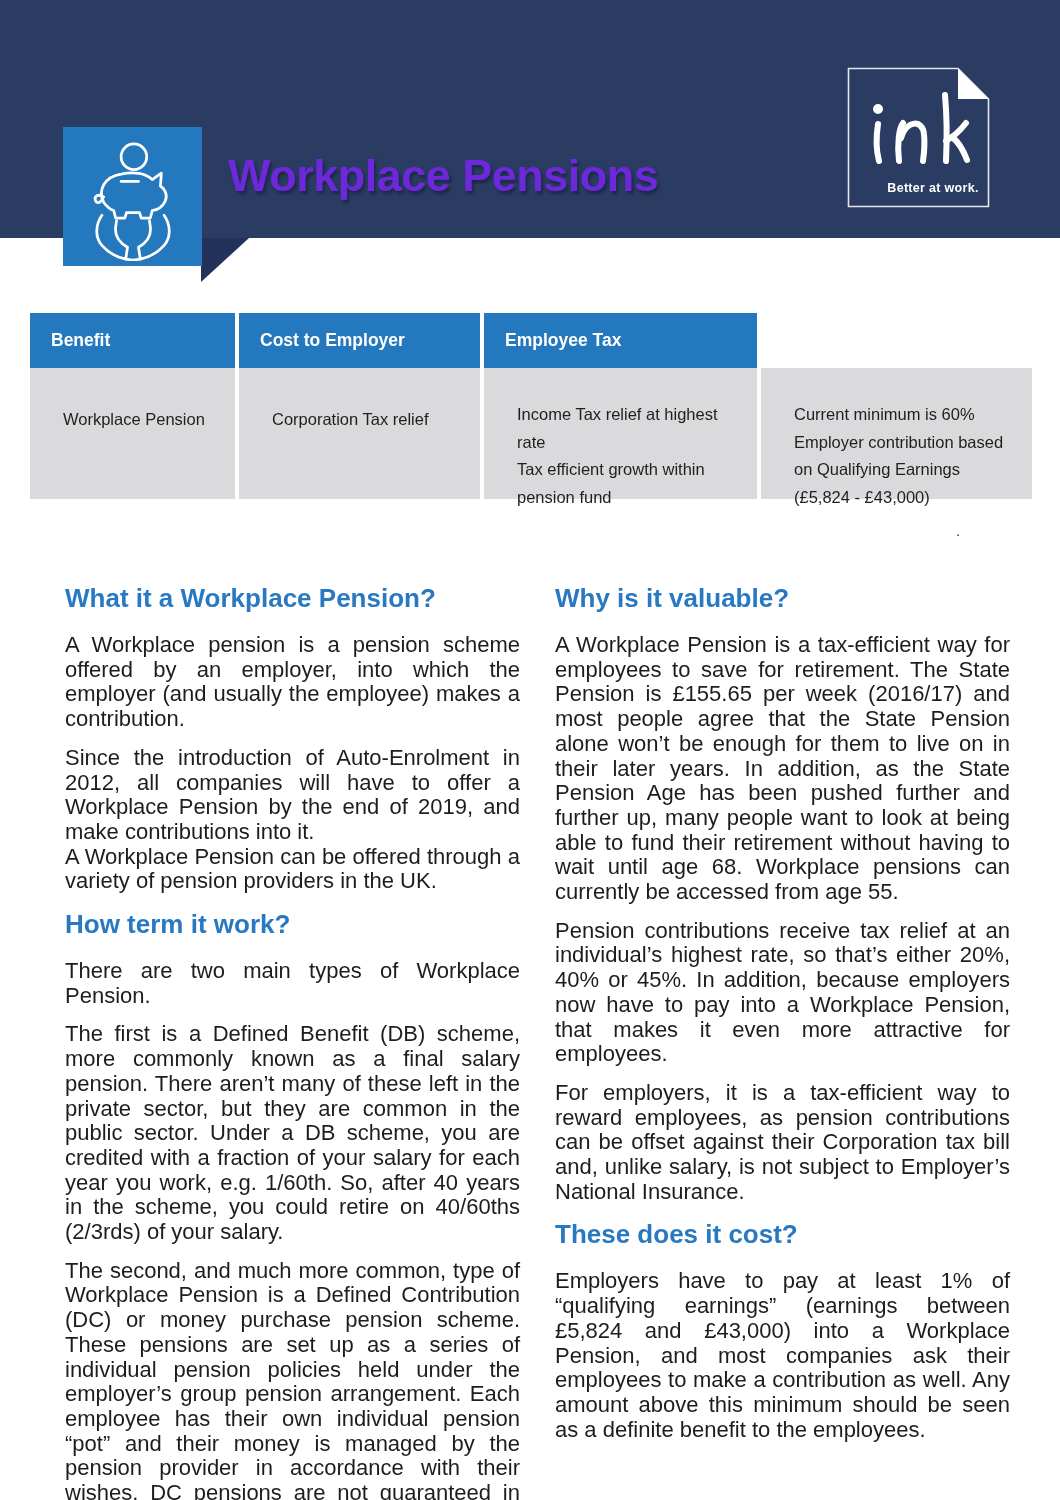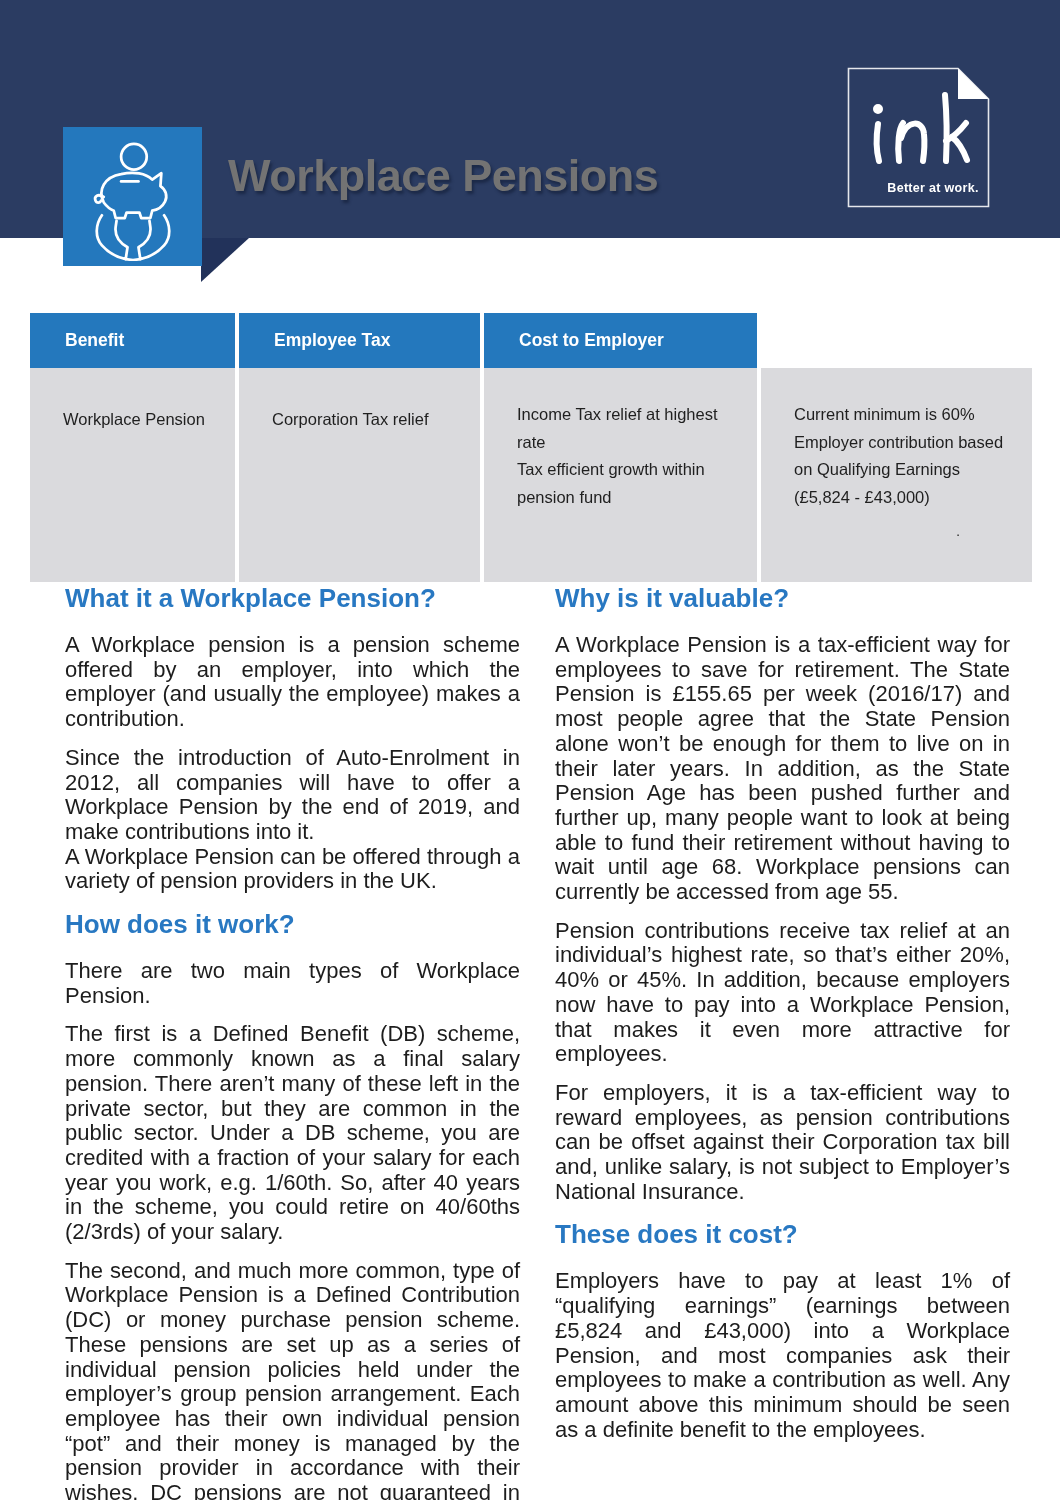--- a/index.html
+++ b/index.html
@@ -7,34 +7,34 @@
   .page {
     position:relative; width:1060px; height:1500px; background:#ffffff;
     font-family:"Liberation Sans","DejaVu Sans",sans-serif; overflow:hidden;
   }
   
   .band { position:absolute; left:0; top:0; width:1060px; height:238px; background:#2b3c62; }
   .band-fold { position:absolute; left:201px; top:238px; width:48px; height:44px;
     background:#22325a; clip-path:polygon(0 0,100% 0,0 100%); }
   .icon-box { position:absolute; left:63px; top:127px; width:139px; height:139px;
     background:#2478bd; display:flex; align-items:center; justify-content:center; }
-  .main-title { position:absolute; left:228px; top:150px; color:#737373;
+  .main-title { position:absolute; left:228px; top:150px; color:#6d28d9;
     font-size:45px; font-weight:bold; letter-spacing:-0.5px;
     text-shadow:2px 3px 3px rgba(15,25,50,0.55); }
   .logo { position:absolute; left:847px; top:67px; width:172px; height:141px; }
   .logo svg { position:absolute; left:0; top:0; }
   .logo-tagline { position:absolute; left:0; right:0; bottom:13px; text-align:center;
     color:#ffffff; font-size:12.5px; font-weight:bold; letter-spacing:0.3px; }
   
   .benefits-table { position:absolute; left:30px; top:313px; width:1002px; }
   .t-row { display:grid; grid-template-columns:205px 241px 273px 271px; column-gap:4px; }
   .th { background:#2478bd; color:#ffffff; font-size:17.5px; font-weight:bold;
-    height:55px; display:flex; align-items:center; padding-left:35px; }
+    height:55px; display:flex; align-items:center; padding-left:21px; }
   .td { background:#dadadd; color:#1f1f1f; font-size:16.5px; line-height:27.5px;
-    height:214px; padding:33px 24px 0 33px; white-space:pre-line; }
+    height:131px; padding:33px 24px 0 33px; white-space:pre-line; }
   .td.single { padding-top:40px; line-height:22px; }
   .stray-mark { position:absolute; left:956px; top:522px; font-size:15px; color:#333; }
   
   .columns { position:absolute; left:65px; top:585px; width:945px; display:flex; gap:35px; }
   .col { width:455px; }
   .sec-heading { color:#2878c2; font-size:26px; font-weight:bold; line-height:26px;
     margin:17px 0 22px 0; }
   .sec-heading:first-child { margin-top:0; }
   .para { color:#1d1d1d; font-size:22px; line-height:24.7px; text-align:justify;
     white-space:pre-line; margin:0 0 14px 0; }
@@ -74,42 +74,42 @@
         <path d="M119 56 C112 65 106 70 99 74"></path>
         <path d="M105 70 C113 76 117 85 120 93"></path>
       </g>
     </svg>
     <div class="logo-tagline">Better at work.</div>
   </div>
 
   <div class="benefits-table">
     <div class="t-row">
       <div class="th">Benefit</div>
+      <div class="th">Cost to Employer</div>
       <div class="th">Employee Tax</div>
-      <div class="th">Cost to Employer</div>
     </div>
     <div class="t-row">
       <div class="td single">Workplace Pension</div>
       <div class="td single">Corporation Tax relief</div>
       <div class="td">Income Tax relief at highest rate
 Tax efficient growth within pension fund</div>
       <div class="td">Current minimum is 60%
 Employer contribution based on Qualifying Earnings
 (£5,824 - £43,000)</div>
     </div>
   </div>
   <div class="stray-mark">.</div>
 
   <div class="columns">
     <div class="col">
         <h2 class="sec-heading">What it a Workplace Pension?</h2>
         <p class="para">A Workplace pension is a pension scheme offered by an employer, into which the employer (and usually the employee) makes a contribution.</p>
         <p class="para">Since the introduction of Auto-Enrolment in 2012, all companies will have to offer a Workplace Pension by the end of 2019, and make contributions into it.
 A Workplace Pension can be offered through a variety of pension providers in the UK.</p>
-        <h2 class="sec-heading">How does it work?</h2>
+        <h2 class="sec-heading">How term it work?</h2>
         <p class="para">There are two main types of Workplace Pension.</p>
         <p class="para">The first is a Defined Benefit (DB) scheme, more commonly known as a final salary pension. There aren’t many of these left in the private sector, but they are common in the public sector. Under a DB scheme, you are credited with a fraction of your salary for each year you work, e.g. 1/60th. So, after 40 years in the scheme, you could retire on 40/60ths (2/3rds) of your salary.</p>
         <p class="para">The second, and much more common, type of Workplace Pension is a Defined Contribution (DC) or money purchase pension scheme. These pensions are set up as a series of individual pension policies held under the employer’s group pension arrangement. Each employee has their own individual pension “pot” and their money is managed by the pension provider in accordance with their wishes. DC pensions are not guaranteed in the same way as DB pensions, as the final “pot” at retirement depends on the contributions made and the investment growth over the term of the pension.</p>
       </div>
     <div class="col">
         <h2 class="sec-heading">Why is it valuable?</h2>
         <p class="para">A Workplace Pension is a tax-efficient way for employees to save for retirement. The State Pension is £155.65 per week (2016/17) and most people agree that the State Pension alone won’t be enough for them to live on in their later years. In addition, as the State Pension Age has been pushed further and further up, many people want to look at being able to fund their retirement without having to wait until age 68. Workplace pensions can currently be accessed from age 55.</p>
         <p class="para">Pension contributions receive tax relief at an individual’s highest rate, so that’s either 20%, 40% or 45%. In addition, because employers now have to pay into a Workplace Pension, that makes it even more attractive for employees.</p>
         <p class="para">For employers, it is a tax-efficient way to reward employees, as pension contributions can be offset against their Corporation tax bill and, unlike salary, is not subject to Employer’s National Insurance.</p>
         <h2 class="sec-heading">These does it cost?</h2>

